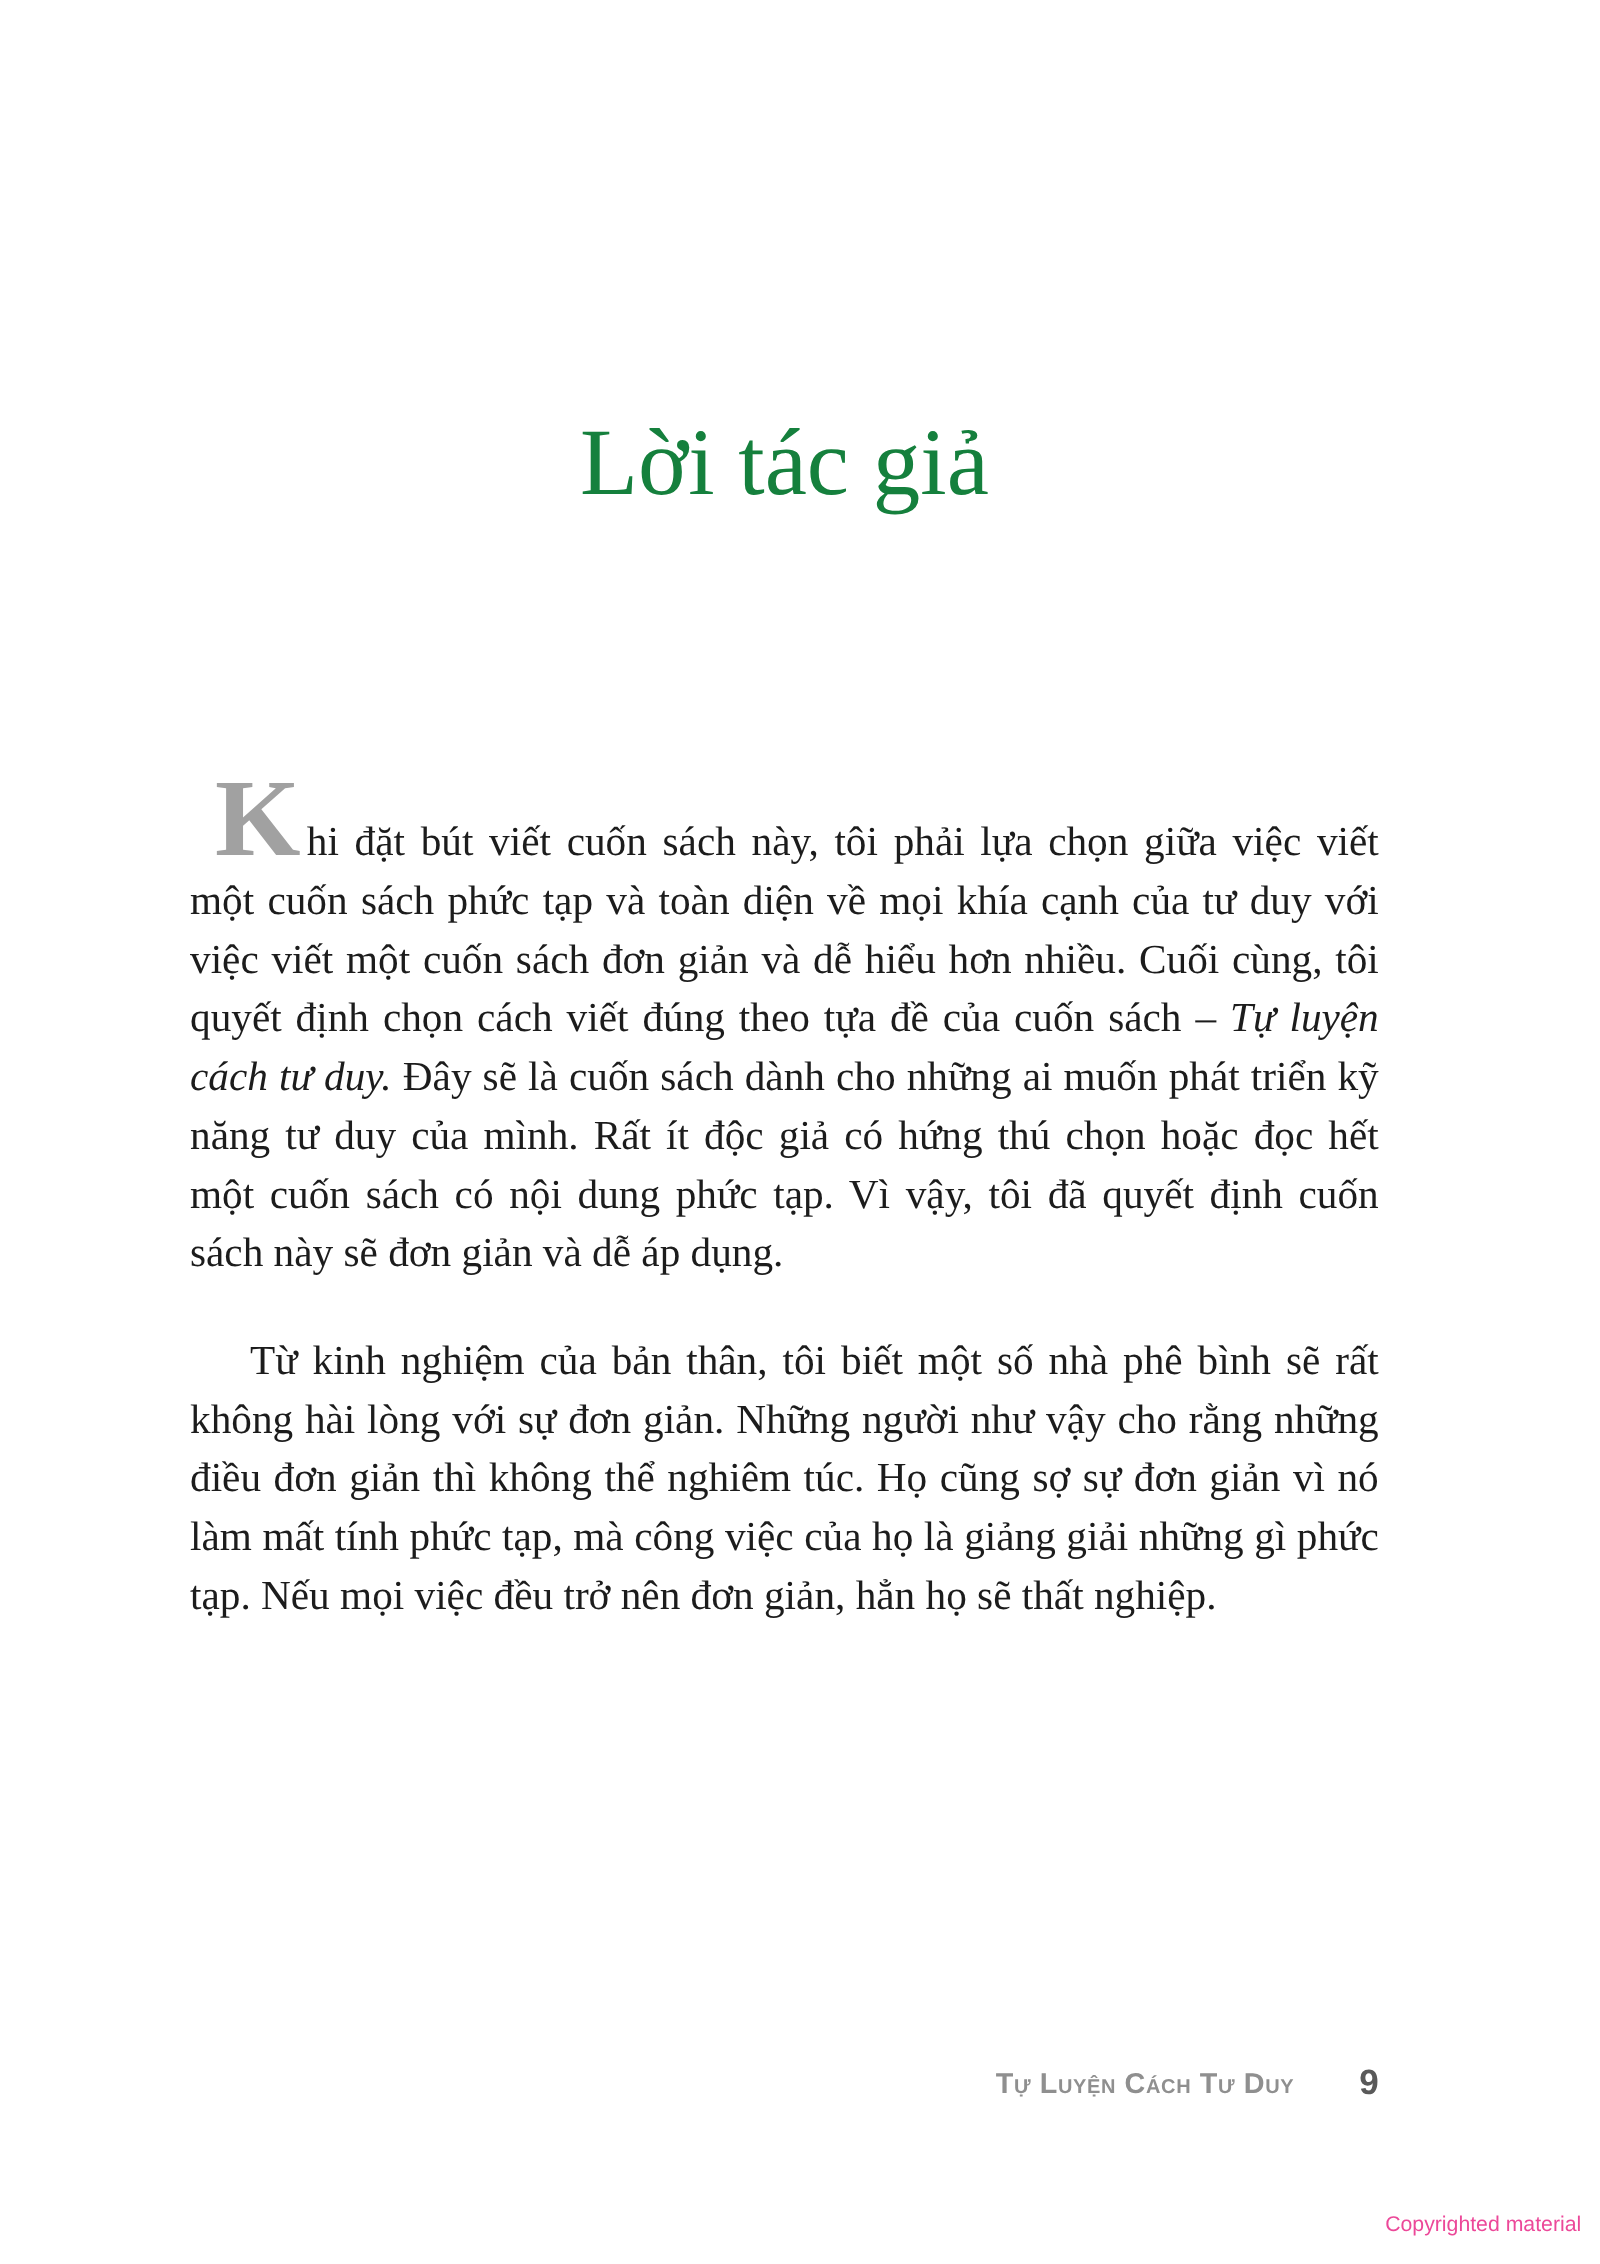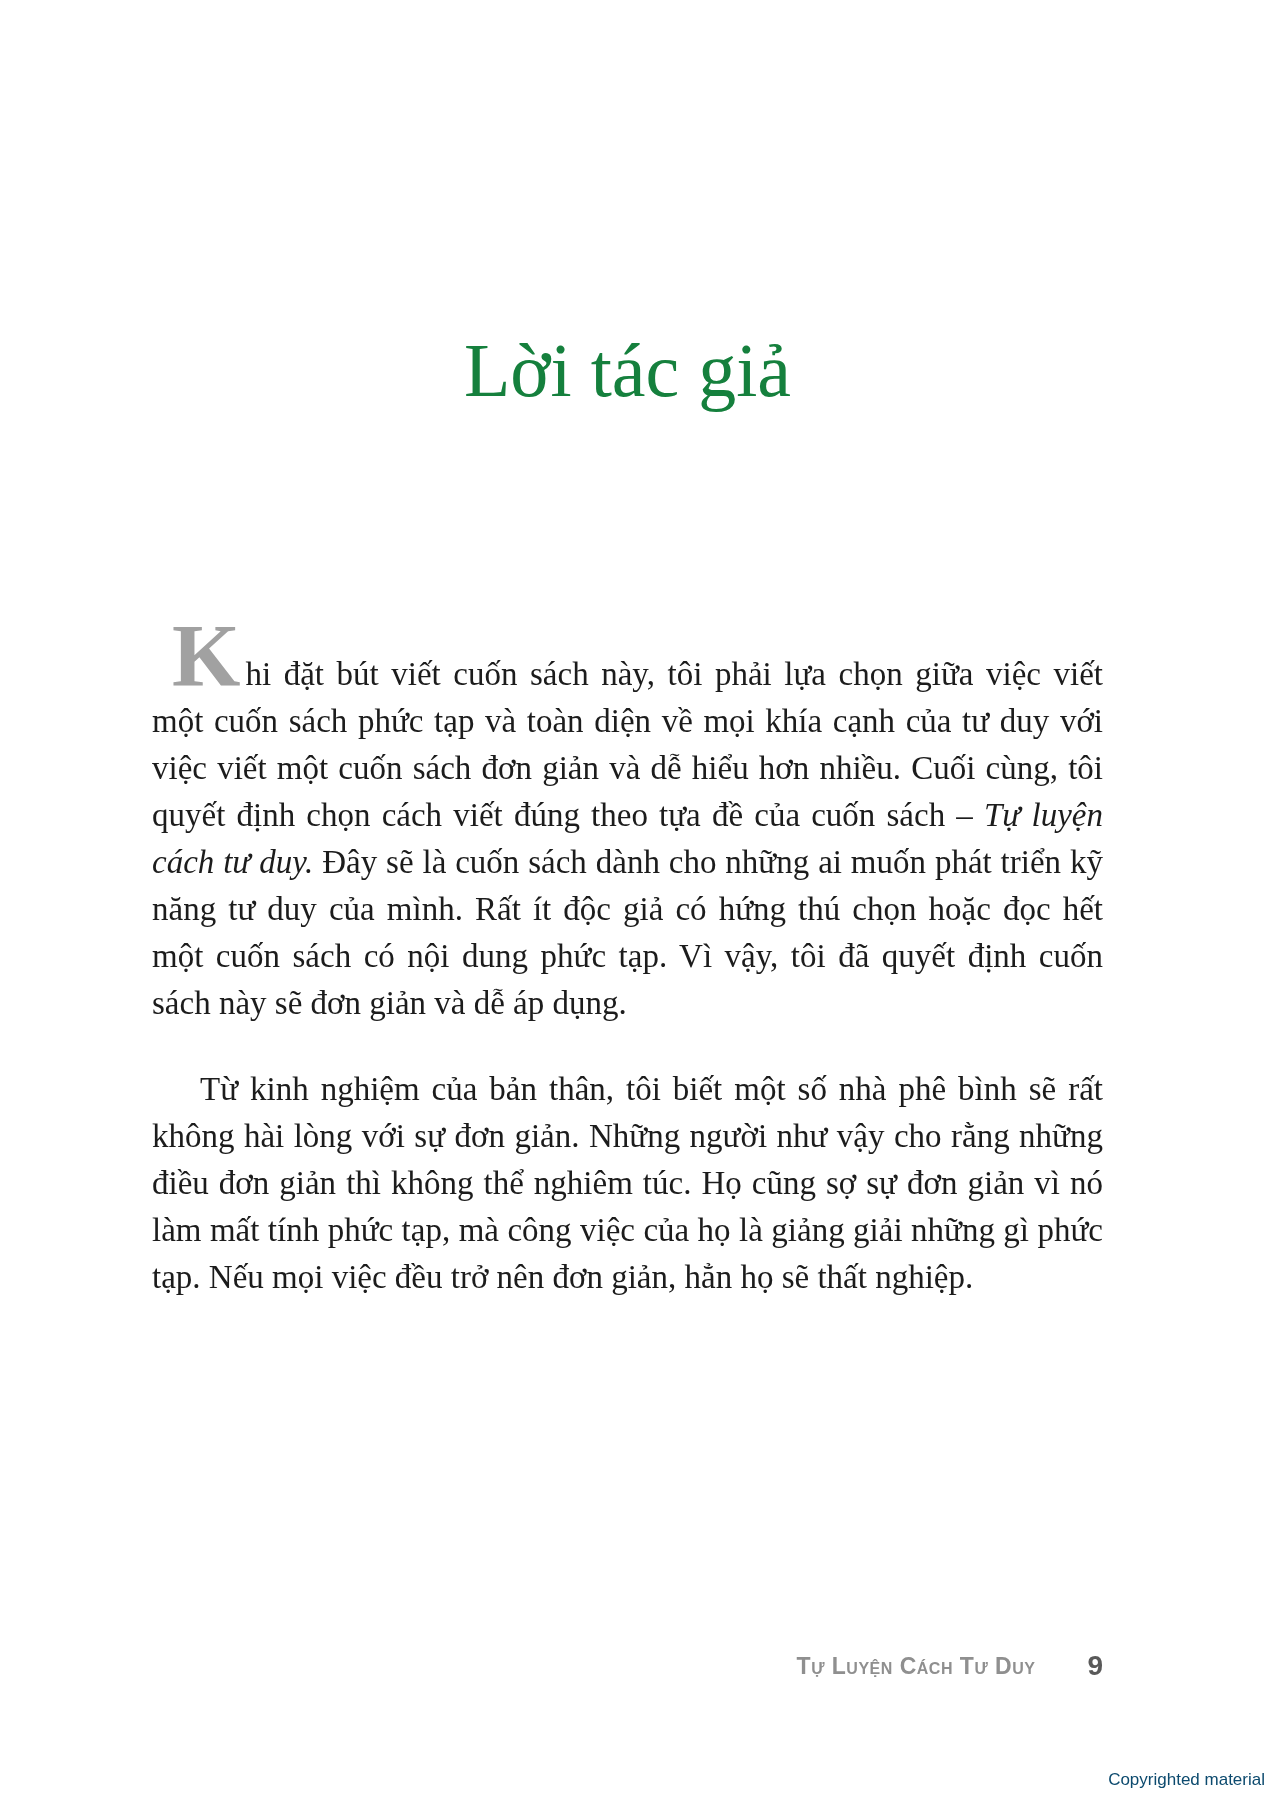--- a/index.html
+++ b/index.html
@@ -65,21 +65,21 @@
     font-weight: bold;
     font-size: 28px;
     color: #595959;
   }
   .watermark {
     position: absolute;
     top: 1770px;
     right: 15px;
     font-family: "Liberation Sans", sans-serif;
     font-size: 17px;
-    color: #0c4a6e;
+    color: #ec4899;
   }
 </style>
 </head>
 <body>
 
 <div class="page">
 
   <div class="text-block">
 
     <h1 class="chapter-title">Lời tác giả</h1>

